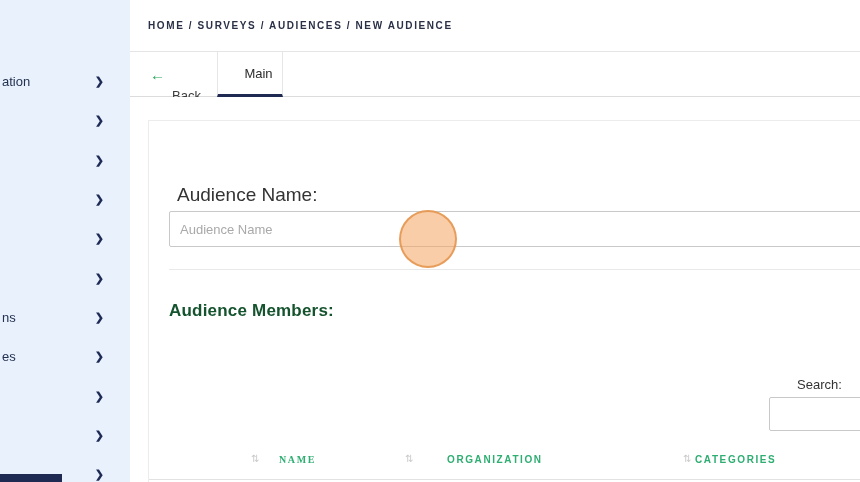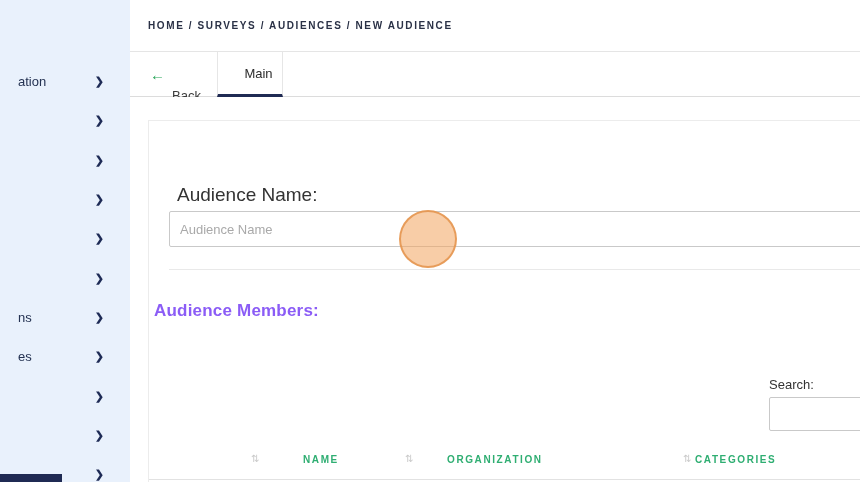--- a/index.html
+++ b/index.html
@@ -7,21 +7,21 @@
   body {
     position:relative; overflow:hidden; background:#fff;
     font-family:"Liberation Sans", sans-serif;
   }
 
   
   .sidebar { position:absolute; left:0; top:0; width:130px; height:482px; background:#e9f1fc; }
   .side-rows { position:absolute; top:62px; left:0; right:0; }
   .side-row { height:39.3px; display:flex; align-items:center; justify-content:space-between;
               padding:0 26px 0 2px; cursor:pointer; }
-  .side-label { font-size:13px; color:#243252; white-space:nowrap; overflow:hidden;margin-left:16px; }
+  .side-label { font-size:13px; color:#243252; white-space:nowrap; overflow:hidden; }
   .side-chevron { font-size:11px; font-weight:700; color:#1d2a55; }
   .sidebar-footer { position:absolute; left:0; bottom:0; width:62px; height:8px; background:#1f2a53; }
 
   
   .topbar { position:absolute; left:130px; top:0; right:0; height:52px; background:#fff;
             border-bottom:1px solid #e5e5e5; display:flex; align-items:center;
             padding-left:18px; box-sizing:border-box; }
   .breadcrumb { font-size:10px; letter-spacing:1.6px; font-weight:700; color:#2a3146; }
 
   
@@ -40,35 +40,35 @@
   .content { position:absolute; left:130px; top:97px; right:0; bottom:0; background:#fff; }
   .card { position:absolute; left:18px; top:23px; width:790px; height:600px;
           background:#fff; border:1px solid #ececec; }
 
   .field-label { position:absolute; left:28px; top:63px; font-size:19px; color:#333; }
   .name-input { position:absolute; left:20px; top:90px; width:calc(100% - 30px); height:36px;
                 box-sizing:border-box; border:1px solid #c9c9c9; border-radius:2px;
                 padding:0 10px; font-size:13px; color:#333; font-family:inherit; outline:none; }
   .name-input::placeholder { color:#a9a9a9; }
   .divider { position:absolute; left:20px; top:148px; right:0; height:1px; background:#e9e9e9; }
-  .members-heading { position:absolute; left:5px; top:180px; font-size:17px; font-weight:700;
-                     color:#8b5cf6; letter-spacing:.2px; }
+  .members-heading { position:absolute; left:20px; top:180px; font-size:17px; font-weight:700;
+                     color:#14532d; letter-spacing:.2px; }
 
-  .search-label { position:absolute; left:620px; top:256px; font-size:13px; color:#333; }
+  .search-label { position:absolute; left:648px; top:256px; font-size:13px; color:#333; }
   .search-input { position:absolute; left:620px; top:276px; width:230px; height:34px;
                   box-sizing:border-box; border:1px solid #c9c9c9; border-radius:2px;
                   padding:0 8px; font-size:13px; font-family:inherit; outline:none; }
 
   
   .thead { position:absolute; left:0; top:322px; width:100%; height:36px;
            border-bottom:1px solid #e2e2e2; }
   .sort-icon { position:absolute; top:10px; font-size:10px; color:#c9c9c9; cursor:pointer; }
   .th-label { position:absolute; top:11px; font-size:10px; font-weight:700; letter-spacing:1.6px;
               color:#2fae72; cursor:pointer; }
-  .si-1 { left:102px; } .th-1 { left:154px; }
+  .si-1 { left:102px; } .th-1 { left:130px;font-family:Liberation Serif, serif; }
   .si-2 { left:256px; } .th-2 { left:298px; }
   .si-3 { left:534px; } .th-3 { left:546px; }
 
   
   .click-highlight { position:absolute; left:399px; top:210px; width:58px; height:58px;
                      border-radius:50%; background:rgba(242,164,95,.55);
                      border:2px solid rgba(228,148,78,.85); box-sizing:border-box;
                      z-index:50; pointer-events:none; }
 </style>
 </head>

